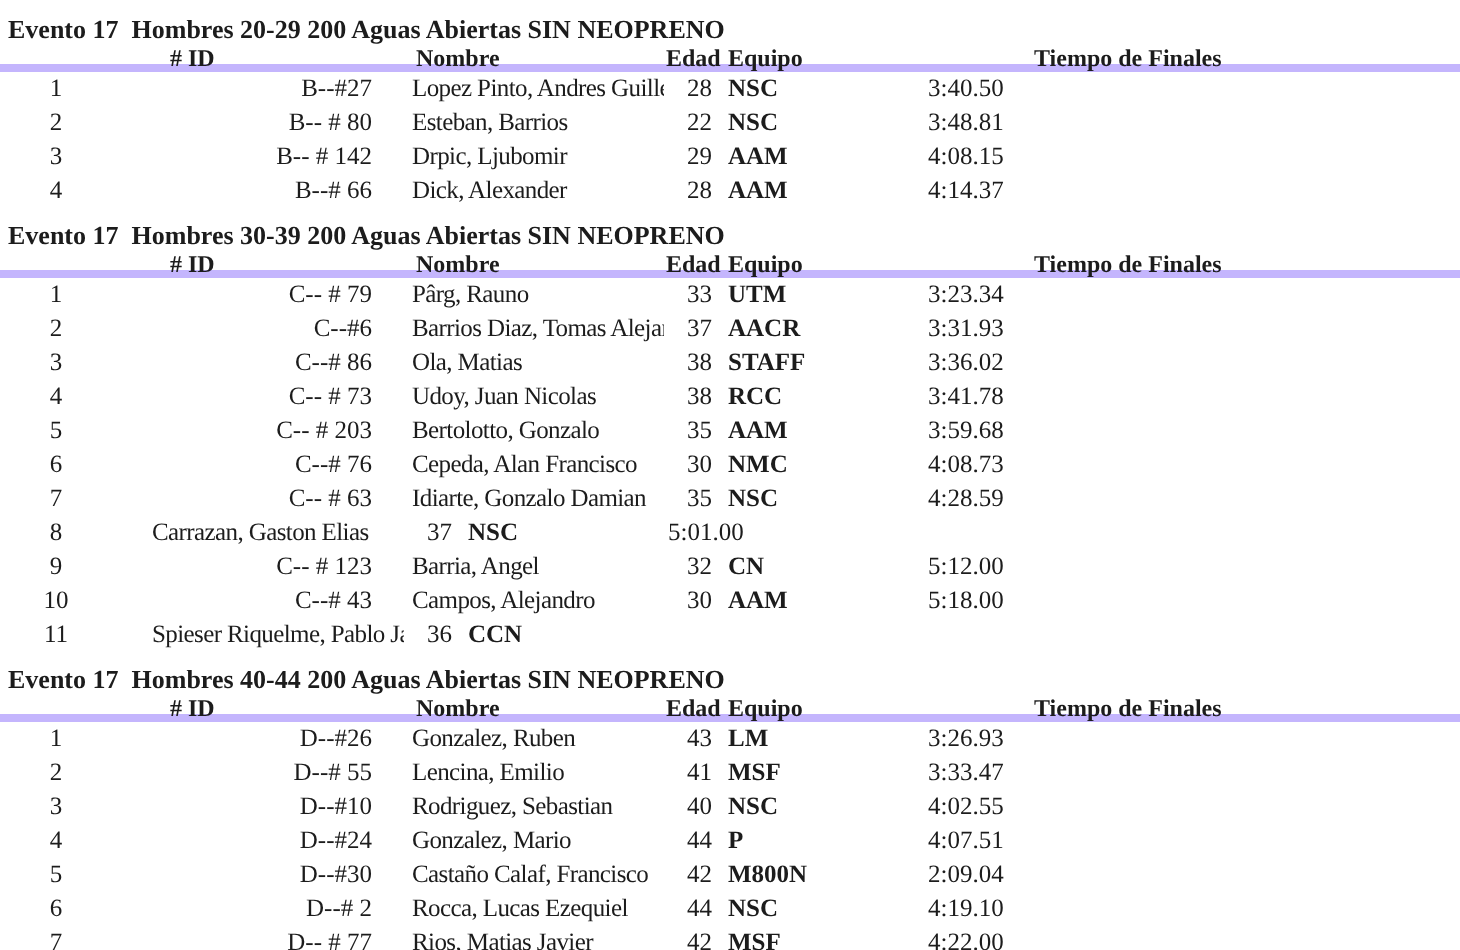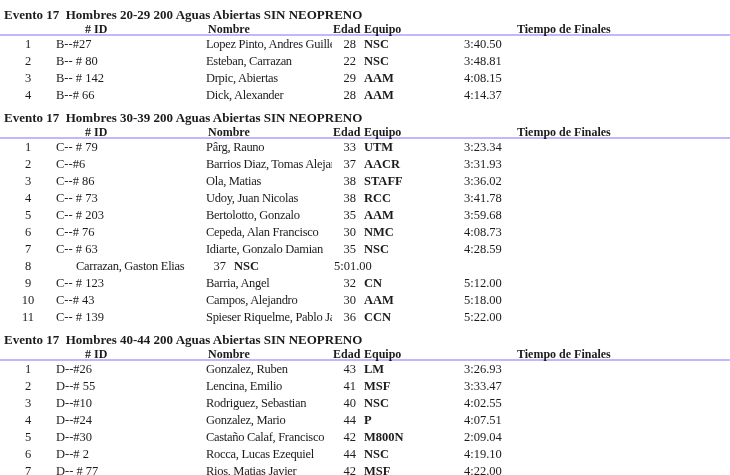--- a/index.html
+++ b/index.html
@@ -16,41 +16,41 @@
     font-weight: bold;
     height: 15px;
     line-height: 15px;
     padding-left: 4px;
     white-space: pre;
   }
   .header-row {
     position: relative;
     height: 14px;
     line-height: 14px;
-    border-bottom: 2px solid #c4b5fd;
+    border-bottom: 4px solid #c4b5fd;
     font-size: 12px;
     font-weight: bold;
     white-space: pre;
   }
   .header-row .hcol { position: absolute; top: 0; }
   .h-id     { left: 85px;  }
   .h-name   { left: 208px; }
   .h-age    { left: 333px; }
   .h-team   { left: 364px; }
   .h-time   { left: 517px; }
   .rows { width: 730px; }
   .row {
     display: flex;
     height: 17px;
     line-height: 17px;
     font-size: 12.5px;
   }
   .cell { display: block; white-space: pre; }
   .c-place { width: 56px;  text-align: center; }
-  .c-id    { width: 130px; text-align: left; }
+  .c-id    { width: 130px; text-align: right; }
   .c-name  { width: 126px; margin-left: 20px; overflow: hidden; letter-spacing: -0.3px; }
   .c-edad  { width: 24px;  text-align: right; }
   .c-equipo{ width: 100px; margin-left: 8px; font-weight: bold; }
   .c-tiempo{ flex: 1; text-align: left; }
 </style>
 </head>
 <body>
 
 <div id="report">
   <div class="section">
@@ -67,29 +67,29 @@
           <span class="cell c-place">1</span>
           <span class="cell c-id">B--#27</span>
           <span class="cell c-name">Lopez Pinto, Andres Guillerm</span>
           <span class="cell c-edad">28</span>
           <span class="cell c-equipo">NSC</span>
           <span class="cell c-tiempo">3:40.50</span>
         </div>
         <div class="row">
           <span class="cell c-place">2</span>
           <span class="cell c-id">B-- # 80</span>
-          <span class="cell c-name">Esteban, Carrazan</span>
+          <span class="cell c-name">Esteban, Barrios</span>
           <span class="cell c-edad">22</span>
           <span class="cell c-equipo">NSC</span>
           <span class="cell c-tiempo">3:48.81</span>
         </div>
         <div class="row">
           <span class="cell c-place">3</span>
           <span class="cell c-id">B-- # 142</span>
-          <span class="cell c-name">Drpic, Abiertas</span>
+          <span class="cell c-name">Drpic, Ljubomir</span>
           <span class="cell c-edad">29</span>
           <span class="cell c-equipo">AAM</span>
           <span class="cell c-tiempo">4:08.15</span>
         </div>
         <div class="row">
           <span class="cell c-place">4</span>
           <span class="cell c-id">B--# 66</span>
           <span class="cell c-name">Dick, Alexander</span>
           <span class="cell c-edad">28</span>
           <span class="cell c-equipo">AAM</span>
@@ -182,25 +182,23 @@
         <div class="row">
           <span class="cell c-place">10</span>
           <span class="cell c-id">C--# 43</span>
           <span class="cell c-name">Campos, Alejandro</span>
           <span class="cell c-edad">30</span>
           <span class="cell c-equipo">AAM</span>
           <span class="cell c-tiempo">5:18.00</span>
         </div>
         <div class="row">
           <span class="cell c-place">11</span>
-          <span class="cell c-id">C-- # 139</span>
           <span class="cell c-name">Spieser Riquelme, Pablo Javie</span>
           <span class="cell c-edad">36</span>
           <span class="cell c-equipo">CCN</span>
-          <span class="cell c-tiempo">5:22.00</span>
         </div>
       </div>
   </div>
 
   <div class="section">
     <div class="section-title">Evento 17  Hombres 40-44 200 Aguas Abiertas SIN NEOPRENO</div>
     <div class="header-row">
       <span class="hcol h-id"># ID</span>
       <span class="hcol h-name">Nombre</span>
       <span class="hcol h-age">Edad</span>

